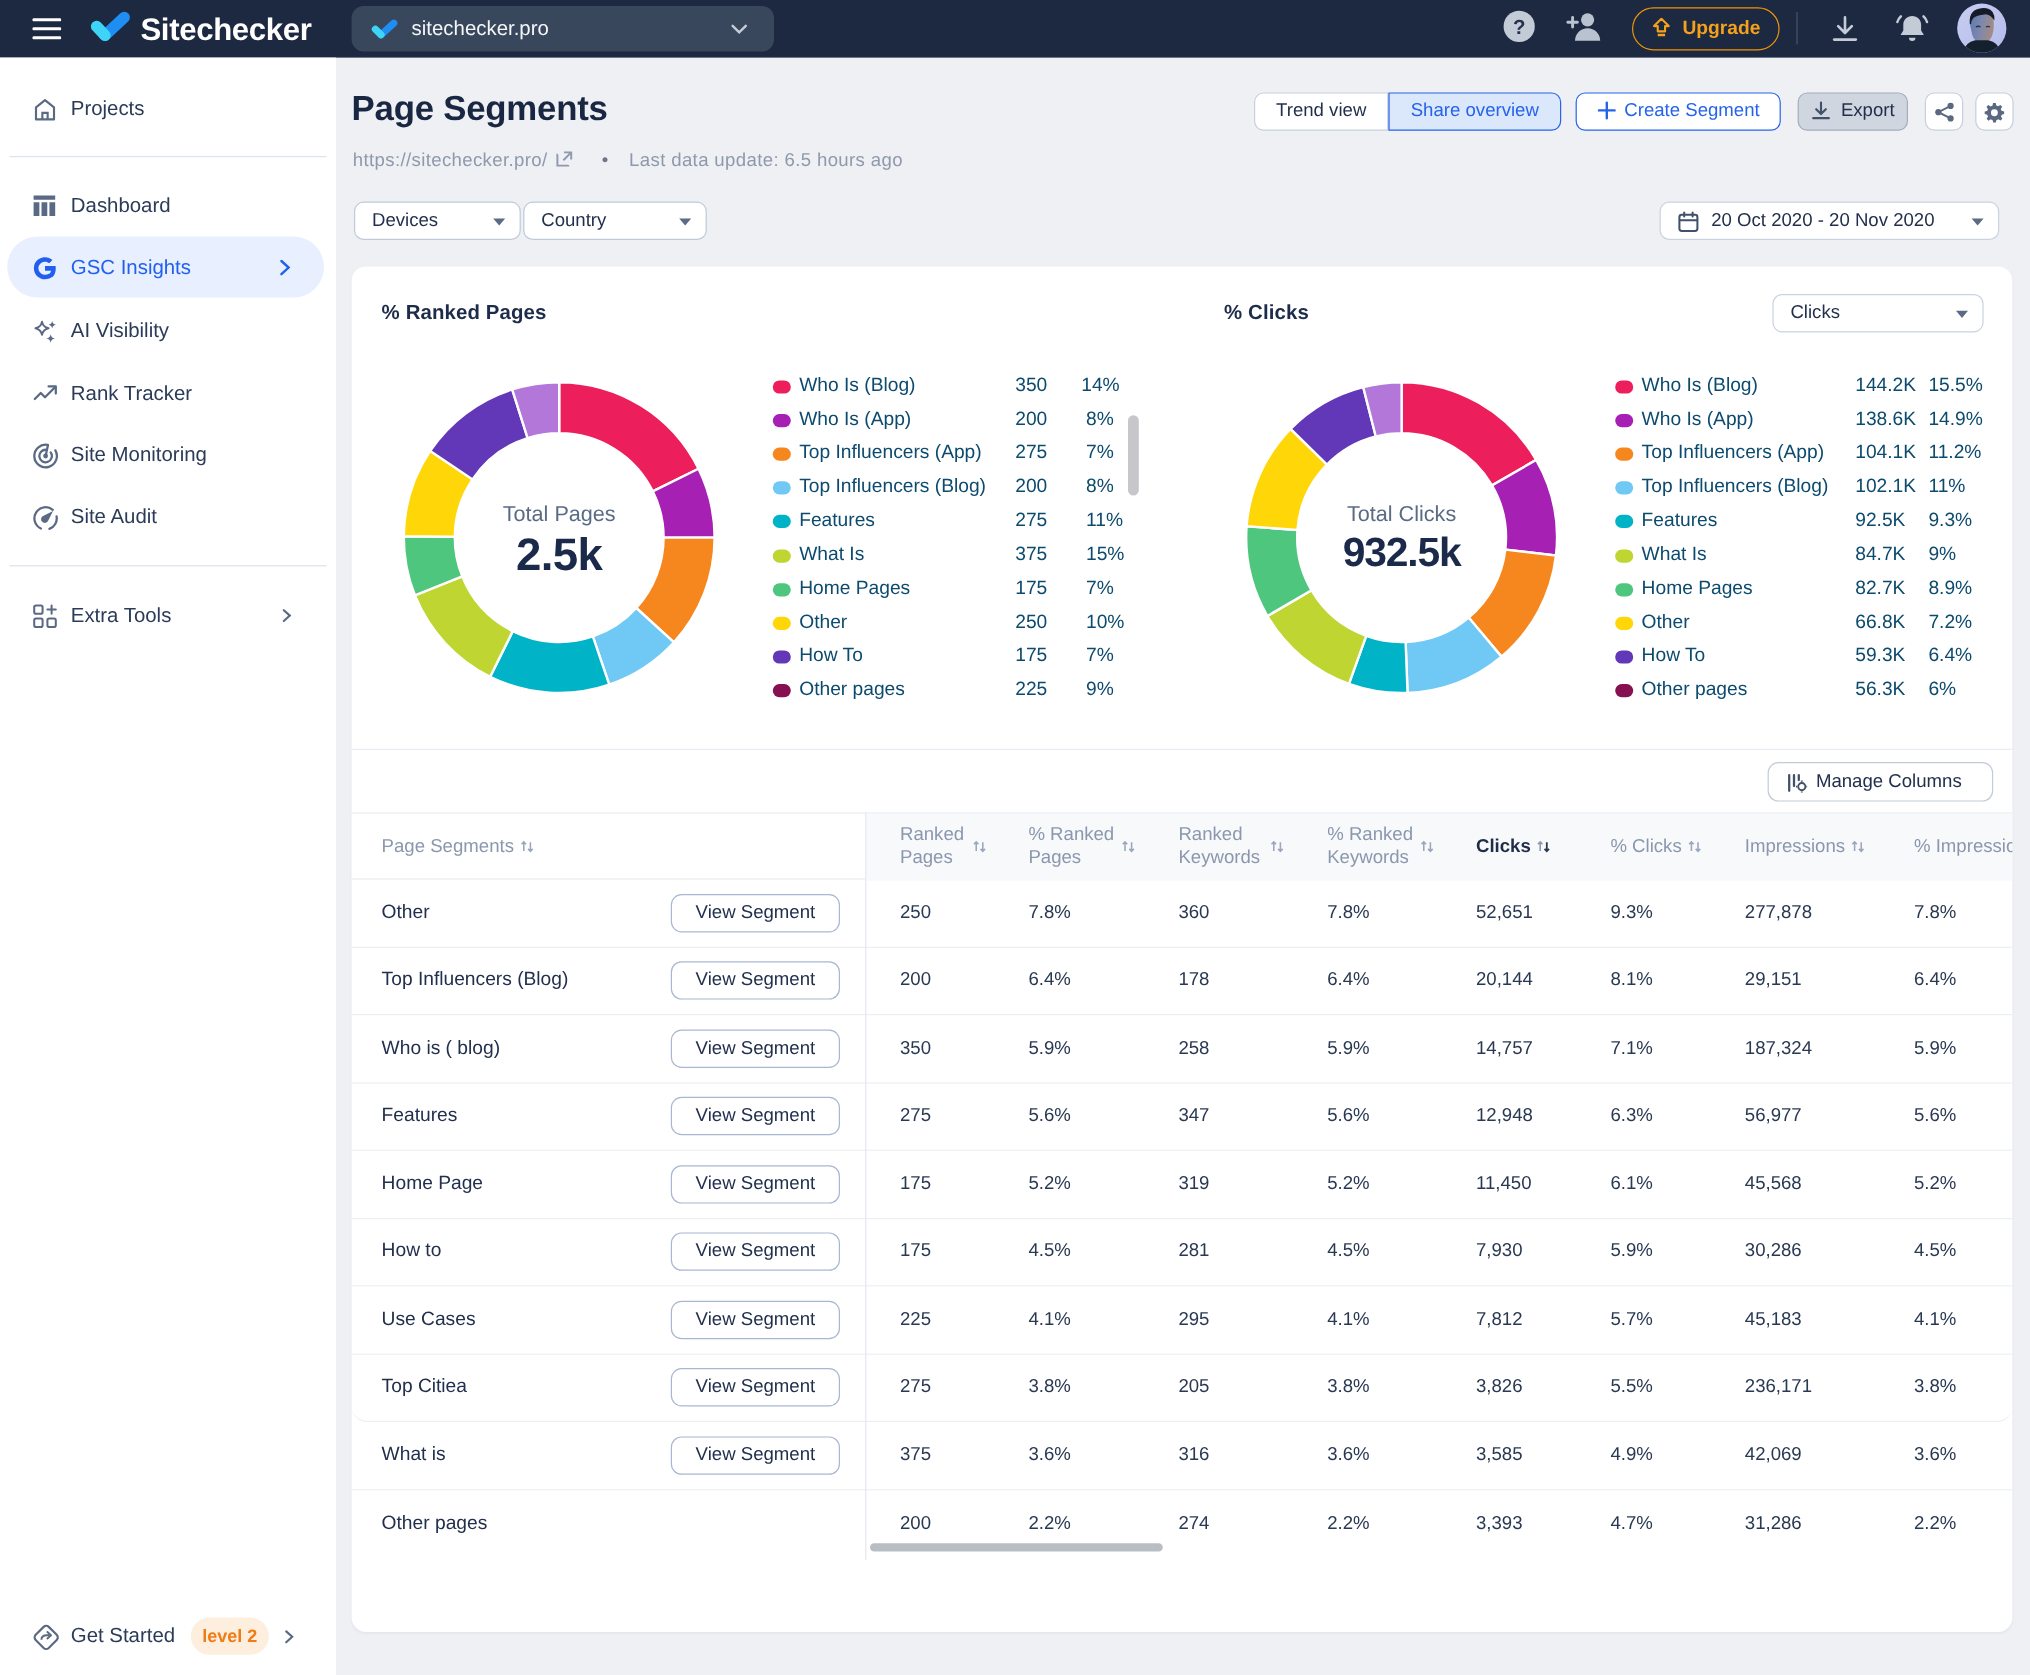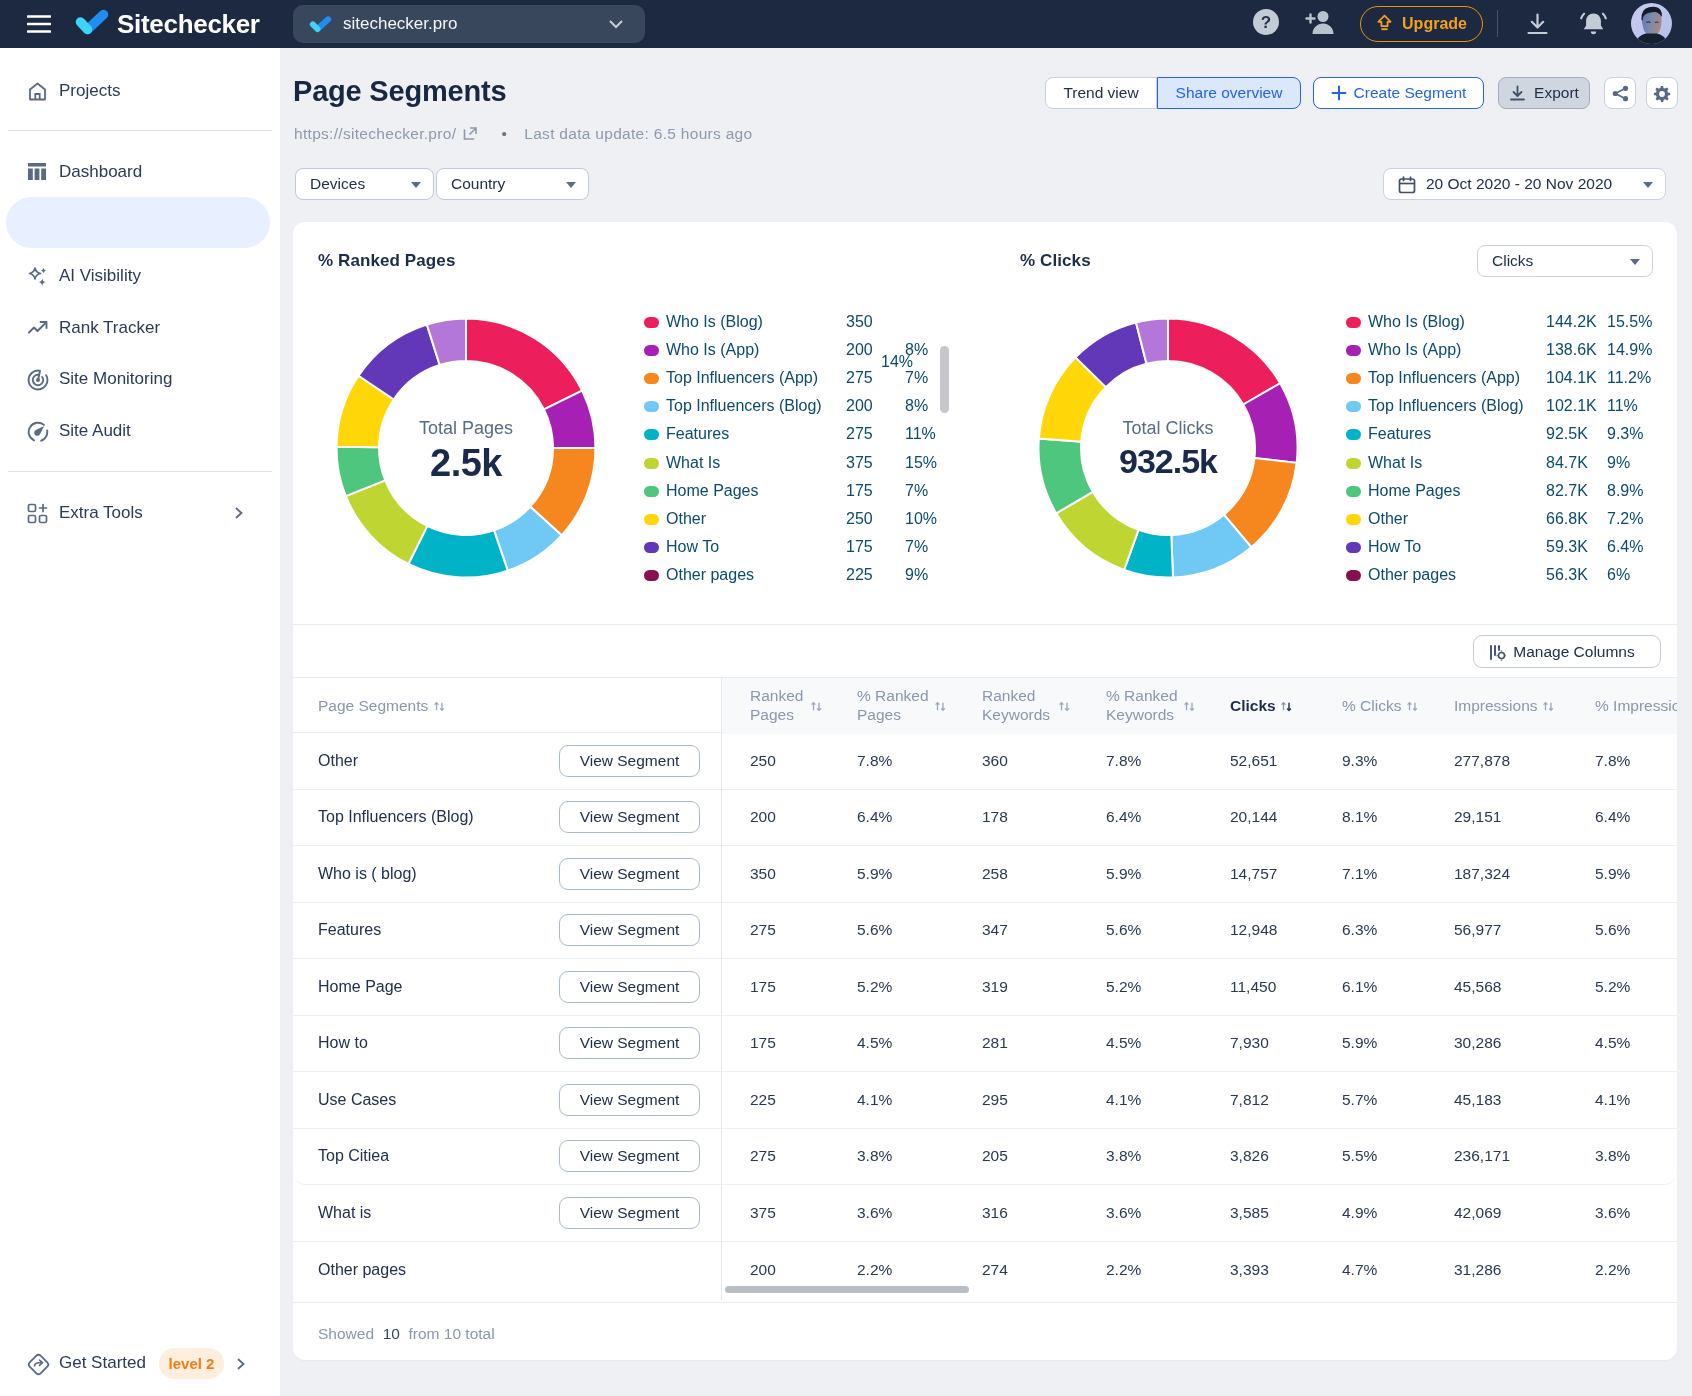--- a/index.html
+++ b/index.html
@@ -125,20 +125,32 @@
     <span class="mt">Projects</span>
   </div>
   <div class="sdiv" style="top:82px;"></div>
   <div class="mitem" style="top:102px;">
     <svg class="mi" width="20" height="19" viewBox="0 0 20 19">
         <path d="M1 1 h18 v3.5 h-18z M1 6.5 h4.8 V18 H1z M7.6 6.5 h4.8 V18 H7.6z M14.2 6.5 H19 V18 h-4.8z" fill="#5b6a84"></path>
       </svg>
     <span class="mt">Dashboard</span>
   </div>
   <div id="gscpill"></div>
+  <div class="mitem" style="top:152.5px;">
+    <svg class="mi" width="21" height="21" viewBox="0 0 48 48">
+        <path fill="#2160ef" d="M44.5 24.5c0-1.6-.15-3.1-.4-4.5H24v9h11.5c-.5 2.7-2 5-4.3 6.5v5.4h7C42.3 37 44.5 31.3 44.5 24.5z"></path>
+        <path fill="#2160ef" d="M24 45c5.9 0 10.8-1.9 14.2-5.1l-7-5.4c-1.9 1.3-4.4 2-7.2 2-5.5 0-10.2-3.7-11.9-8.7H5v5.6C8.4 40.1 15.6 45 24 45z"></path>
+        <path fill="#2160ef" d="M12.1 27.8c-.4-1.3-.7-2.6-.7-4s.3-2.7.7-4v-5.6H5C3.6 17.1 2.8 20.4 2.8 24s.8 6.9 2.2 9.8z"></path>
+        <path fill="#2160ef" d="M24 11.5c3.1 0 5.9 1.1 8.1 3.2l6.1-6.1C34.7 5.1 29.9 3 24 3 15.6 3 8.4 7.9 5 14.2l7.1 5.6C13.8 15.2 18.5 11.5 24 11.5z"></path>
+      </svg>
+    <span class="mt" style="color:#2160ef;">GSC Insights</span>
+    <svg class="chev" style="left:233px;top:15px;" width="9" height="14" viewBox="0 0 9 14">
+        <path d="M1.5 1.5 7.5 7 1.5 12.5" stroke="#2160ef" stroke-width="2" fill="none" stroke-linecap="round"></path>
+      </svg>
+  </div>
   <div class="mitem" style="top:257.5px;">
     <svg class="mi" width="22" height="22" viewBox="0 0 22 22">
         <path d="M2 14.5 L7 9.5 10.5 13 19 4.5" fill="none" stroke="#5b6a84" stroke-width="1.9" stroke-linecap="round" stroke-linejoin="round"></path>
         <path d="M13.5 4 H19.5 V10" fill="none" stroke="#5b6a84" stroke-width="1.9" stroke-linecap="round" stroke-linejoin="round"></path>
       </svg>
     <span class="mt">Rank Tracker</span>
   </div>
   <div class="mitem" style="top:206px;">
     <svg class="mi" width="22" height="22" viewBox="0 0 22 22">
         <path d="M8 2 C8.7 5.5 10 6.8 13.5 7.5 C10 8.2 8.7 9.5 8 13 C7.3 9.5 6 8.2 2.5 7.5 C6 6.8 7.3 5.5 8 2 Z" fill="none" stroke="#5b6a84" stroke-width="1.6" stroke-linejoin="round"></path>
@@ -244,21 +256,21 @@
         <path d="M91.84 7.56 A129.5 129.5 0 0 1 131.00 1.50 L131.00 44.00 A87 87 0 0 0 104.69 48.07 Z" fill="#B377D9" stroke="#fff" stroke-width="2"></path>
       </svg></div>
   <div class="abs" style="left:42px;top:95px;width:262px;text-align:center;">
     <div style="margin-top:101px;font-size:18px;color:#5a6b86;">Total Pages</div>
     <div style="margin-top:3px;font-size:38px;font-weight:700;color:#1b2a4a;letter-spacing:-0.5px;">2.5k</div>
   </div>
   <div class="lrow" style="top:89.5px;">
 <span class="ldot" style="left:351px;background:#EC1E5B"></span>
 <span class="ltxt" style="left:373px;">Who Is (Blog)</span>
 <span class="ltxt" style="left:553px;">350</span>
-<span class="ltxt" style="left:588px;margin-top:40px;">14%</span>
+<span class="ltxt" style="left:608px;">14%</span>
 </div>
     <div class="lrow" style="top:117.7px;">
 <span class="ldot" style="left:351px;background:#A720B4"></span>
 <span class="ltxt" style="left:373px;">Who Is (App)</span>
 <span class="ltxt" style="left:553px;">200</span>
 <span class="ltxt" style="left:612px;">8%</span>
 </div>
     <div class="lrow" style="top:145.9px;">
 <span class="ldot" style="left:351px;background:#F6871F"></span>
 <span class="ltxt" style="left:373px;">Top Influencers (App)</span>
@@ -550,16 +562,13 @@
       <span class="tval" style="left:564px;">2.2%</span>
       <span class="tval" style="left:689px;">274</span>
       <span class="tval" style="left:813px;">2.2%</span>
       <span class="tval" style="left:937px;">3,393</span>
       <span class="tval" style="left:1049px;">4.7%</span>
       <span class="tval" style="left:1161px;">31,286</span>
       <span class="tval" style="left:1302px;">2.2%</span>
     </div>
   <div id="vline"></div>
   <div class="sbar" style="left:432px;top:1064px;width:244px;height:7px;background:#b9bdc4;"></div>
-  <div id="tfoot">
-    <span class="abs" style="left:25px;top:22px;font-size:15.5px;color:#8a97ad;">Showed&nbsp; <span style="color:#39475f;">10</span> &nbsp;from 10 total</span>
-  </div>
 </div>
 
 </body></html>

